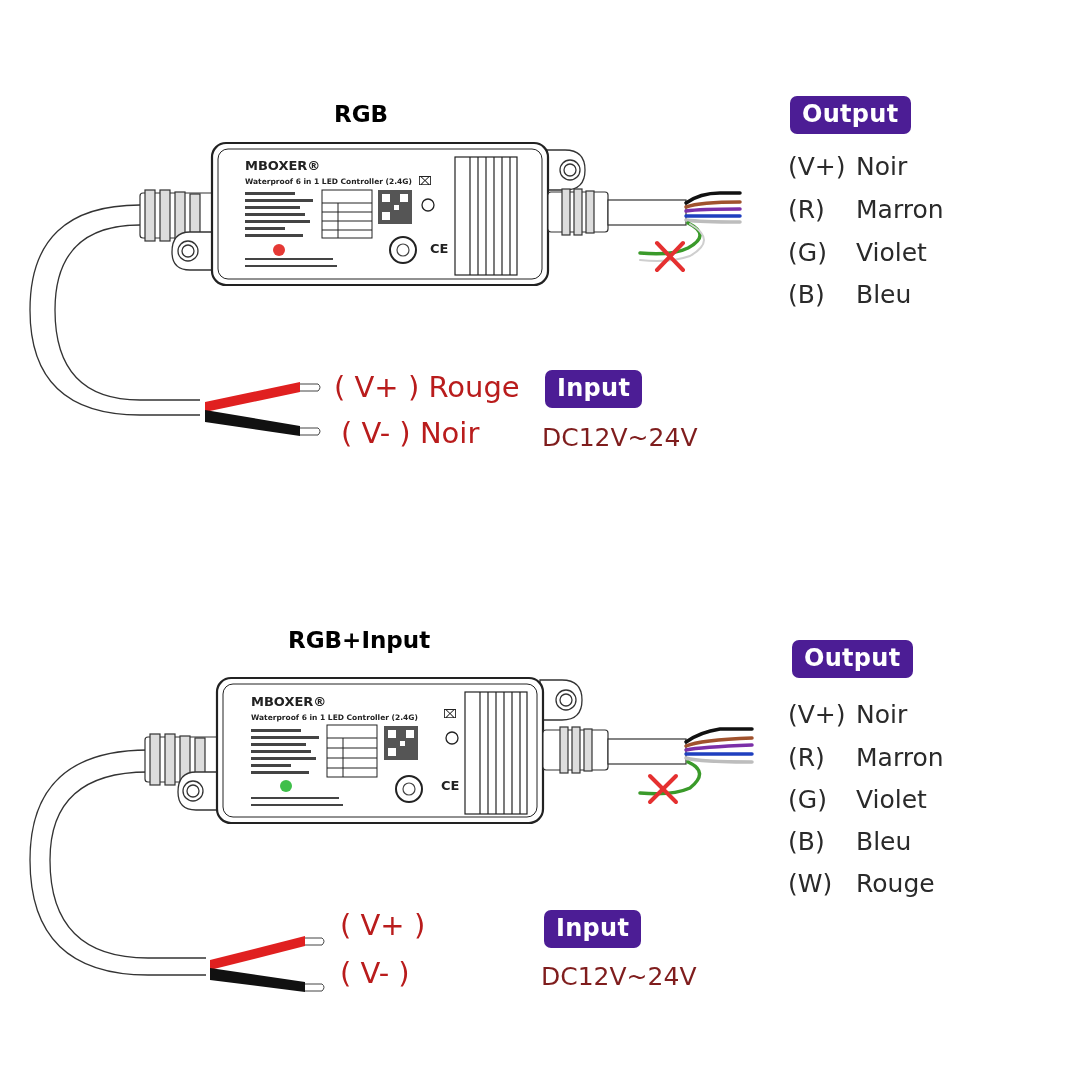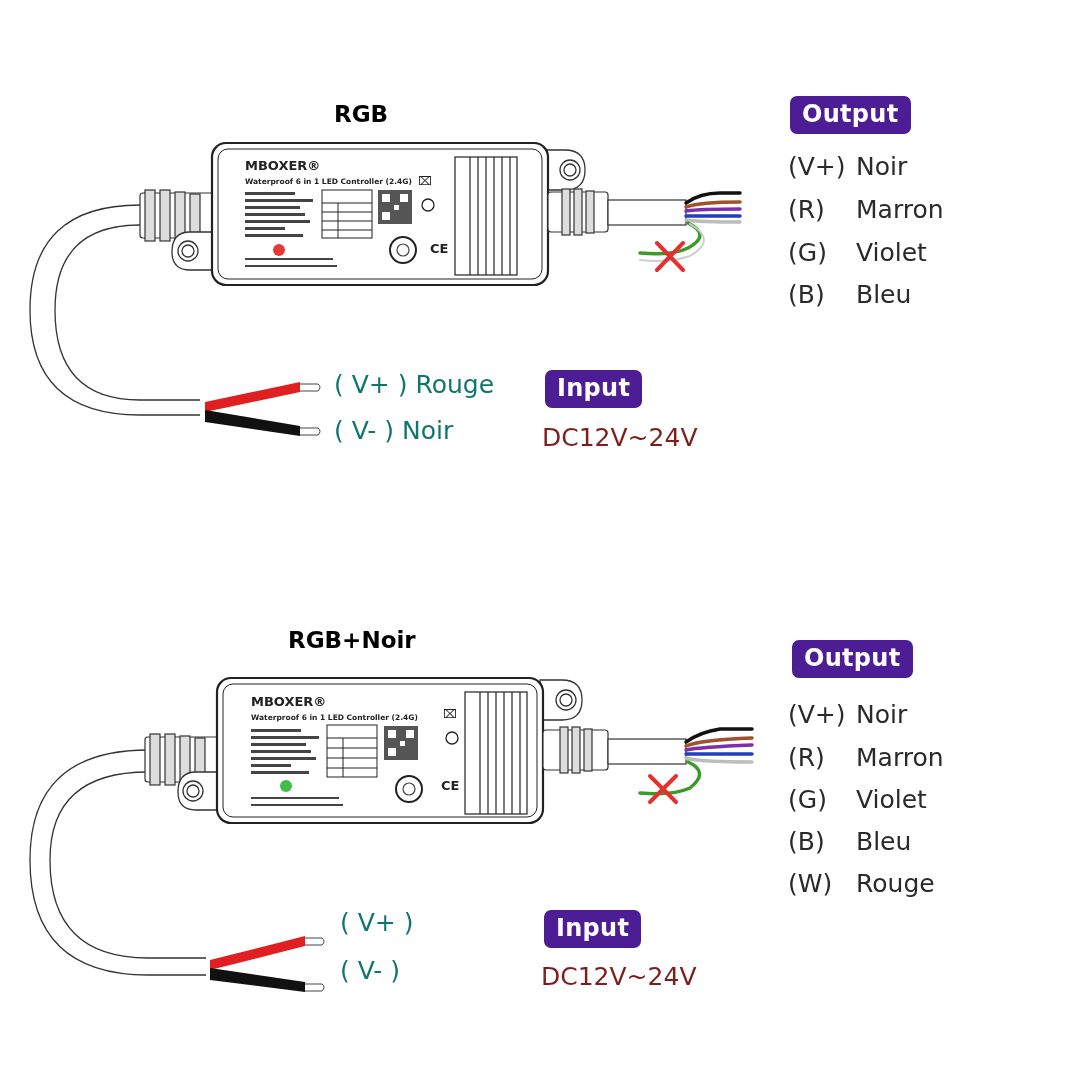--- a/index.html
+++ b/index.html
@@ -7,21 +7,21 @@
   .panel { position:absolute; left:0; width:1080px; height:540px; }
   .panel.top { top:0; }
   .panel.bottom { top:540px; }
   svg.art { position:absolute; left:0; top:0; width:1080px; height:540px; }
   .title { position:absolute; font-family:"DejaVu Sans", sans-serif; font-weight:bold; font-size:23px; color:#000; }
   .badge { position:absolute; background:#4c1d95; color:#fff; font-family:"DejaVu Sans", sans-serif; font-weight:bold; font-size:24px; padding:3px 12px 5px 12px; border-radius:7px; line-height:30px; letter-spacing:0.3px; }
   .legend { position:absolute; font-family:"DejaVu Sans", sans-serif; font-size:25px; color:#2a2a2a; }
   .legend .row { position:absolute; white-space:nowrap; }
   .legend .code { position:absolute; left:0; }
   .legend .name { position:absolute; left:68px; }
-  .inlbl { position:absolute; font-family:"DejaVu Sans", sans-serif; font-size:25px; color:#0f766e; white-space:nowrap; }
+  .inlbl { position:absolute; font-family:"DejaVu Sans", sans-serif; font-size:29px; color:#b91c1c; white-space:nowrap; }
   .volt { position:absolute; font-family:"DejaVu Sans", sans-serif; font-size:25px; color:#7f1d1d; white-space:nowrap; }
   .mtxt { font-family:"DejaVu Sans", sans-serif; }
 </style>
 </head>
 <body>
 
 <div class="panel top">
   <svg class="art" viewBox="0 0 1080 540">
 
     <path d="M140 205 Q 30 205 30 310 Q 30 415 140 415 L205 415" fill="none" stroke="#333" stroke-width="1.3"></path>
@@ -148,21 +148,21 @@
         <span class="code">(G)</span>
         <span class="name">Violet</span>
       </div>
     <div class="row" style="top:128px;">
         <span class="code">(B)</span>
         <span class="name">Bleu</span>
       </div>
   </div>
 
   <div class="inlbl" style="left:334px;top:370px;"><span>( V+ )</span>&nbsp;<span>Rouge</span></div>
-  <div class="inlbl" style="left:334px;top:416px;"><span>( V- )</span>&nbsp;<span>Noir</span></div>
+  <div class="inlbl" style="left:341px;top:416px;"><span>( V- )</span>&nbsp;<span>Noir</span></div>
 
   <div class="badge" style="left:545px;top:370px;">Input</div>
   <div class="volt" style="left:542px;top:423px;">DC12V~24V</div>
 </div>
 
 <div class="panel bottom">
   <svg class="art" viewBox="0 0 1080 540">
     <path d="M148 210 Q 30 210 30 320 Q 30 435 148 435 L210 435" fill="none" stroke="#333" stroke-width="1.3"></path>
     <path d="M148 232 Q 50 232 50 320 Q 50 418 148 418 L210 418" fill="none" stroke="#333" stroke-width="1.3"></path>
     <rect x="206" y="416" width="6" height="21" fill="#fff"></rect>
@@ -248,21 +248,21 @@
       <path d="M686 214 Q700 214 752 214" stroke="#1f3fbf"></path>
       <path d="M686 218 Q700 222 752 222" stroke="#bdbdbd"></path>
       <path d="M688 222 Q710 232 690 248 Q672 256 640 253" stroke="#3a9a2a"></path>
     </g>
     <g stroke="#e53030" stroke-width="4" stroke-linecap="round">
       <line x1="650" y1="236" x2="676" y2="262"></line>
       <line x1="676" y1="236" x2="650" y2="262"></line>
     </g>
   </svg>
 
-  <div class="title" style="left:288px;top:87px;">RGB+Noir</div>
+  <div class="title" style="left:288px;top:87px;">RGB+Input</div>
 
   <div class="badge" style="left:792px;top:100px;">Output</div>
   <div class="legend" style="left:788px;top:160px;width:200px;height:220px;">
     <div class="row" style="top:0px;">
         <span class="code">(V+)</span>
         <span class="name">Noir</span>
       </div>
     <div class="row" style="top:43px;">
         <span class="code">(R)</span>
         <span class="name">Marron</span>

